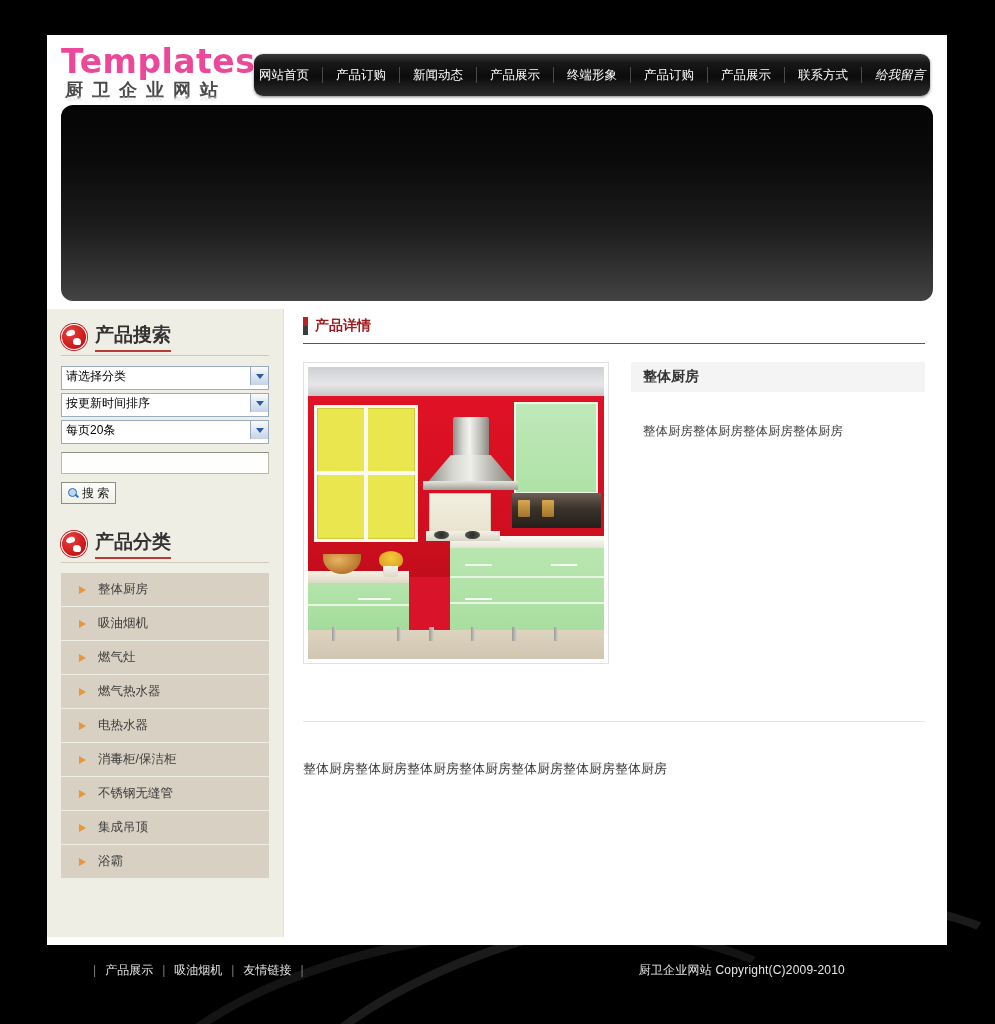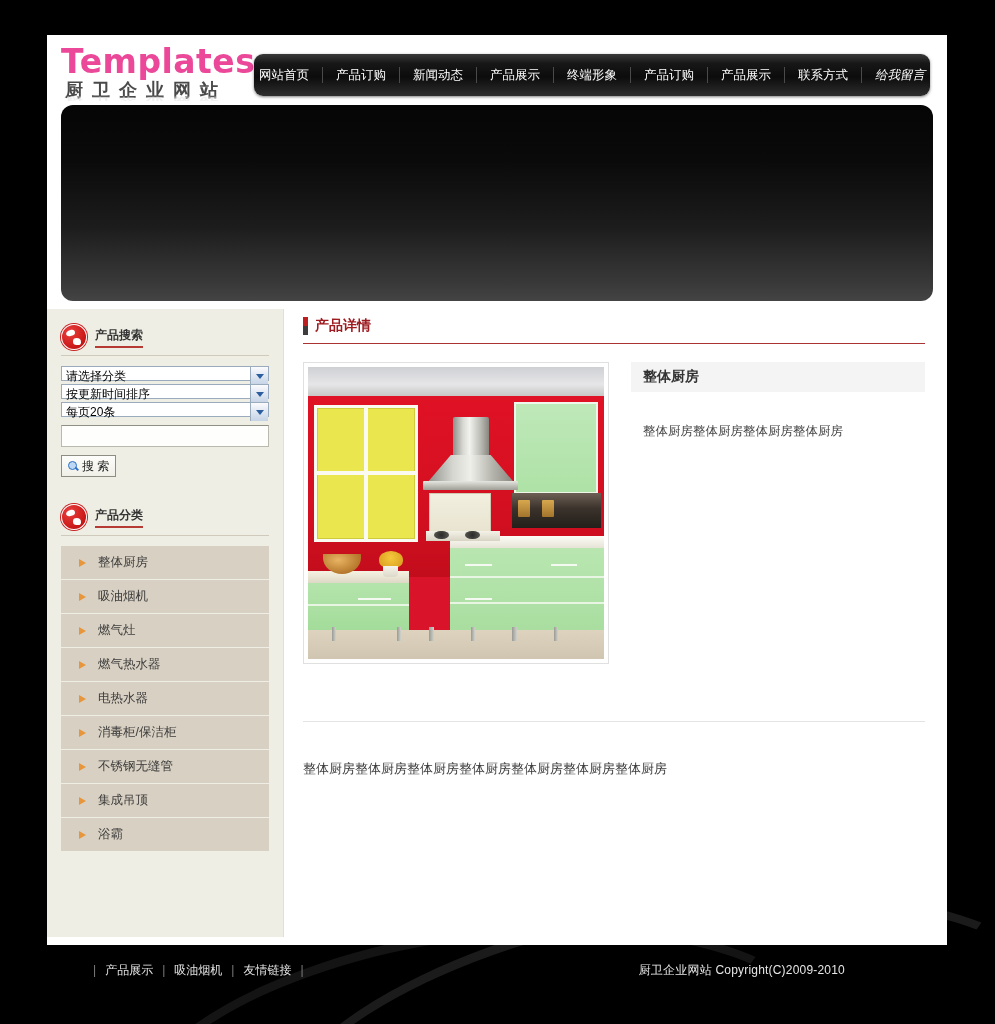--- a/index.html
+++ b/index.html
@@ -165,31 +165,31 @@
     border-radius: 60% 40% 50% 50%;
     transform: rotate(-12deg);
   }
   .globe-icon::after {
     content: "";
     position: absolute; left: 12px; top: 14px;
     width: 8px; height: 7px; background: #fff;
     border-radius: 50% 60% 40% 50%;
   }
   .panel-title {
-    font-size: 12px;
+    font-size: 19px;
     font-weight: bold;
     color: #333;
     margin-left: 8px;
     padding-bottom: 2px;
     border-bottom: 2px solid #b63b34;
   }
   .search-field {
     width: 100%;
     box-sizing: border-box;
-    height: 15px;
+    height: 24px;
     margin-bottom: 3px;
     border: 1px solid #9aabbd;
     background: #ffffff;
     font-size: 12px;
     color: #000;
     padding: 0 20px 0 4px;
     position: relative;
     line-height: 18px;
     border-radius: 0;
   }

